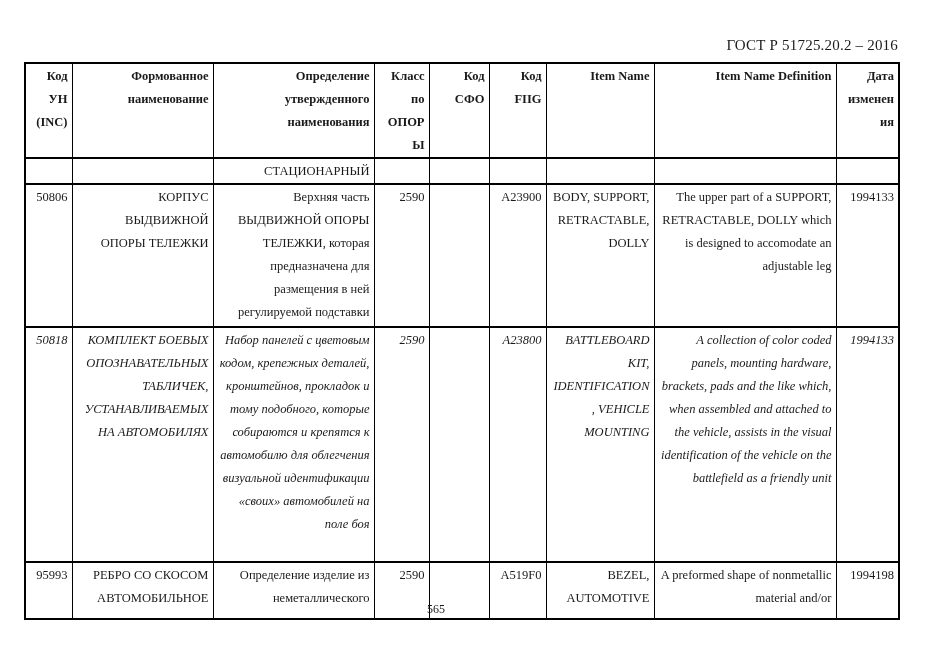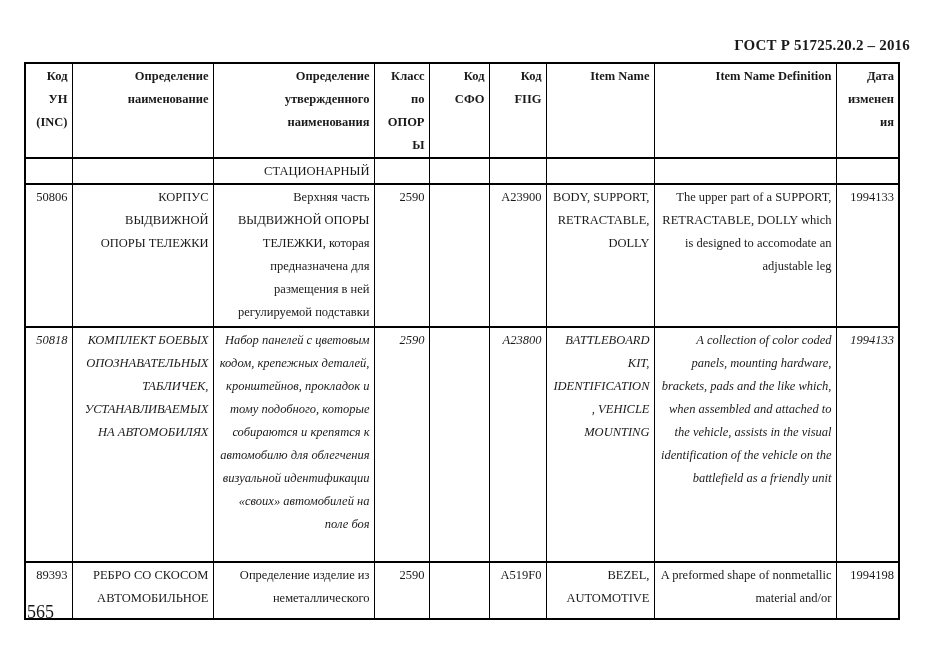--- a/index.html
+++ b/index.html
@@ -6,23 +6,23 @@
   html, body {
     width: 935px; height: 661px;
     background: #ffffff;
     font-family: "Liberation Serif", serif;
     color: #1a1a1a;
     position: relative;
     overflow: hidden;
   }
   .doc-title {
     position: absolute;
-    top: 37px; left: 36px; width: 874px;
+    top: 37px; left: 24px; width: 874px;
     text-align: right;
-    font-weight: bold;
+    font-weight: normal;
     font-size: 15px;
     letter-spacing: 0.2px;
   }
   table.catalog {
     position: absolute;
     left: 24px; top: 62px;
     width: 874px;
     border-collapse: collapse;
     table-layout: fixed;
     border: 2px solid #000;
@@ -41,23 +41,23 @@
   }
   table.catalog th { font-weight: bold; }
   td.c-item-name { padding-right: 10px; }
   tr.h-head  { height: 75px; }
   tr.h-cont  { height: 23px; margin-left: 12px; }
   tr.h-r1    { height: 143px; }
   tr.h-r2    { height: 235px; font-style: italic; }
   tr.h-r3    { height: 57px; }
   .page-num {
     position: absolute;
-    top: 602px; left: 27px; width: 848px;
-    text-align: left;
-    font-size: 18px;
+    top: 602px; left: 12px; width: 848px;
+    text-align: center;
+    font-size: 12px;
   }
 </style>
 </head>
 <body>
 
 <div class="doc-title">ГОСТ Р 51725.20.2 – 2016</div>
 
 <table class="catalog">
   <colgroup>
     <col style="width:47px">
@@ -66,21 +66,21 @@
     <col style="width:55px">
       <col style="width:60px">
       <col style="width:57px">
     <col style="width:108px">
       <col style="width:182px">
       <col style="width:63px">
   </colgroup>
   <thead>
     <tr class="h-head">
       <th>Код УН (INC)</th>
-      <th>Определение наименование</th>
+      <th>Формованное наименование</th>
       <th>Определение утвержденного наименования</th>
       <th>Класс по ОПОРЫ</th>
       <th>Код СФО</th>
       <th>Код FIIG</th>
       <th>Item Name</th>
       <th>Item Name Definition</th>
       <th>Дата изменения</th>
     </tr>
   </thead>
   <tbody>
@@ -111,21 +111,21 @@
       <td>КОМПЛЕКТ БОЕВЫХ ОПОЗНАВАТЕЛЬНЫХ ТАБЛИЧЕК, УСТАНАВЛИВАЕМЫХ НА АВТОМОБИЛЯХ</td>
       <td>Набор панелей с цветовым кодом, крепежных деталей, кронштейнов, прокладок и тому подобного, которые собираются и крепятся к автомобилю для облегчения визуальной идентификации «своих» автомобилей на поле боя</td>
       <td>2590</td>
       <td></td>
       <td>A23800</td>
       <td class="c-item-name">BATTLEBOARD KIT, IDENTIFICATION, VEHICLE MOUNTING</td>
       <td>A collection of color coded panels, mounting hardware, brackets, pads and the like which, when assembled and attached to the vehicle, assists in the visual identification of the vehicle on the battlefield as a friendly unit</td>
       <td>1994133</td>
     </tr>
     <tr class="h-r3">
-      <td>89393</td>
+      <td>95993</td>
       <td>РЕБРО СО СКОСОМ АВТОМОБИЛЬНОЕ</td>
       <td>Определение изделие из неметаллического</td>
       <td>2590</td>
       <td></td>
       <td>A519F0</td>
       <td class="c-item-name">BEZEL, AUTOMOTIVE</td>
       <td>A preformed shape of nonmetallic material and/or</td>
       <td>1994198</td>
     </tr>
   </tbody>

